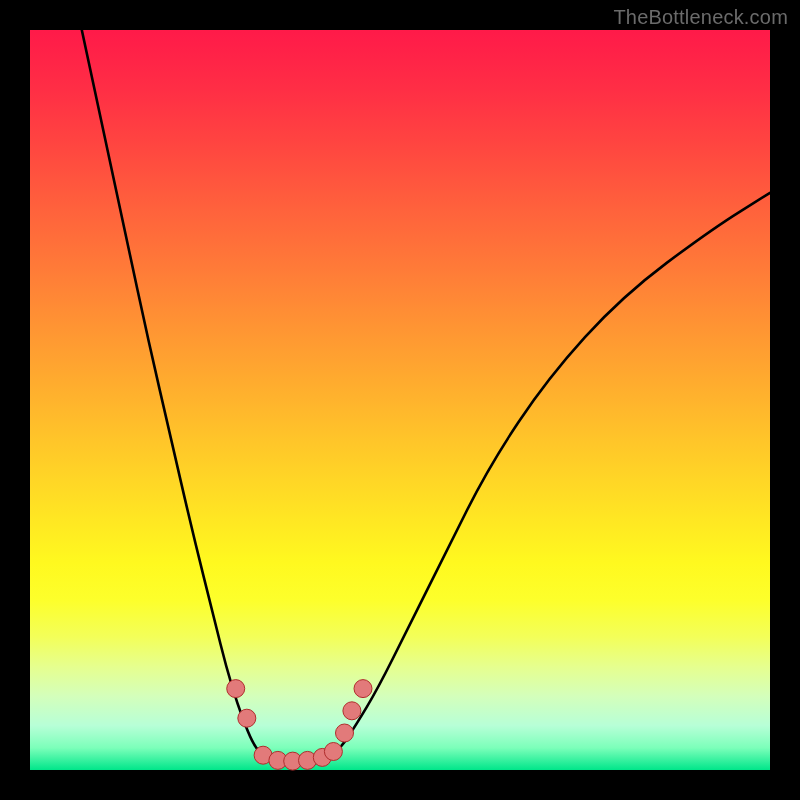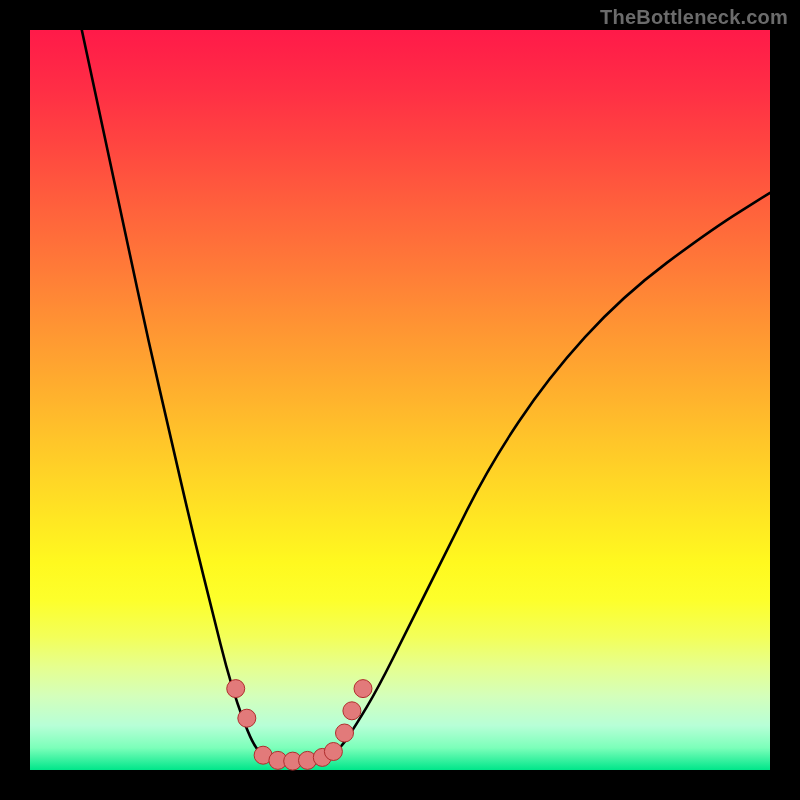--- a/index.html
+++ b/index.html
@@ -42,21 +42,21 @@
       #7cffba 97%,
       #00e68a 100%
     );
   }
   .watermark {
     position: absolute;
     top: 6px;
     right: 12px;
     color: #6b6b6b;
     font-size: 20px;
-    font-weight: 700;
+    font-weight: 400;
     letter-spacing: 0.2px;
     user-select: none;
   }
   svg.curve {
     position: absolute;
     left: 0;
     top: 0;
     width: 740px;
     height: 740px;
     overflow: visible;

